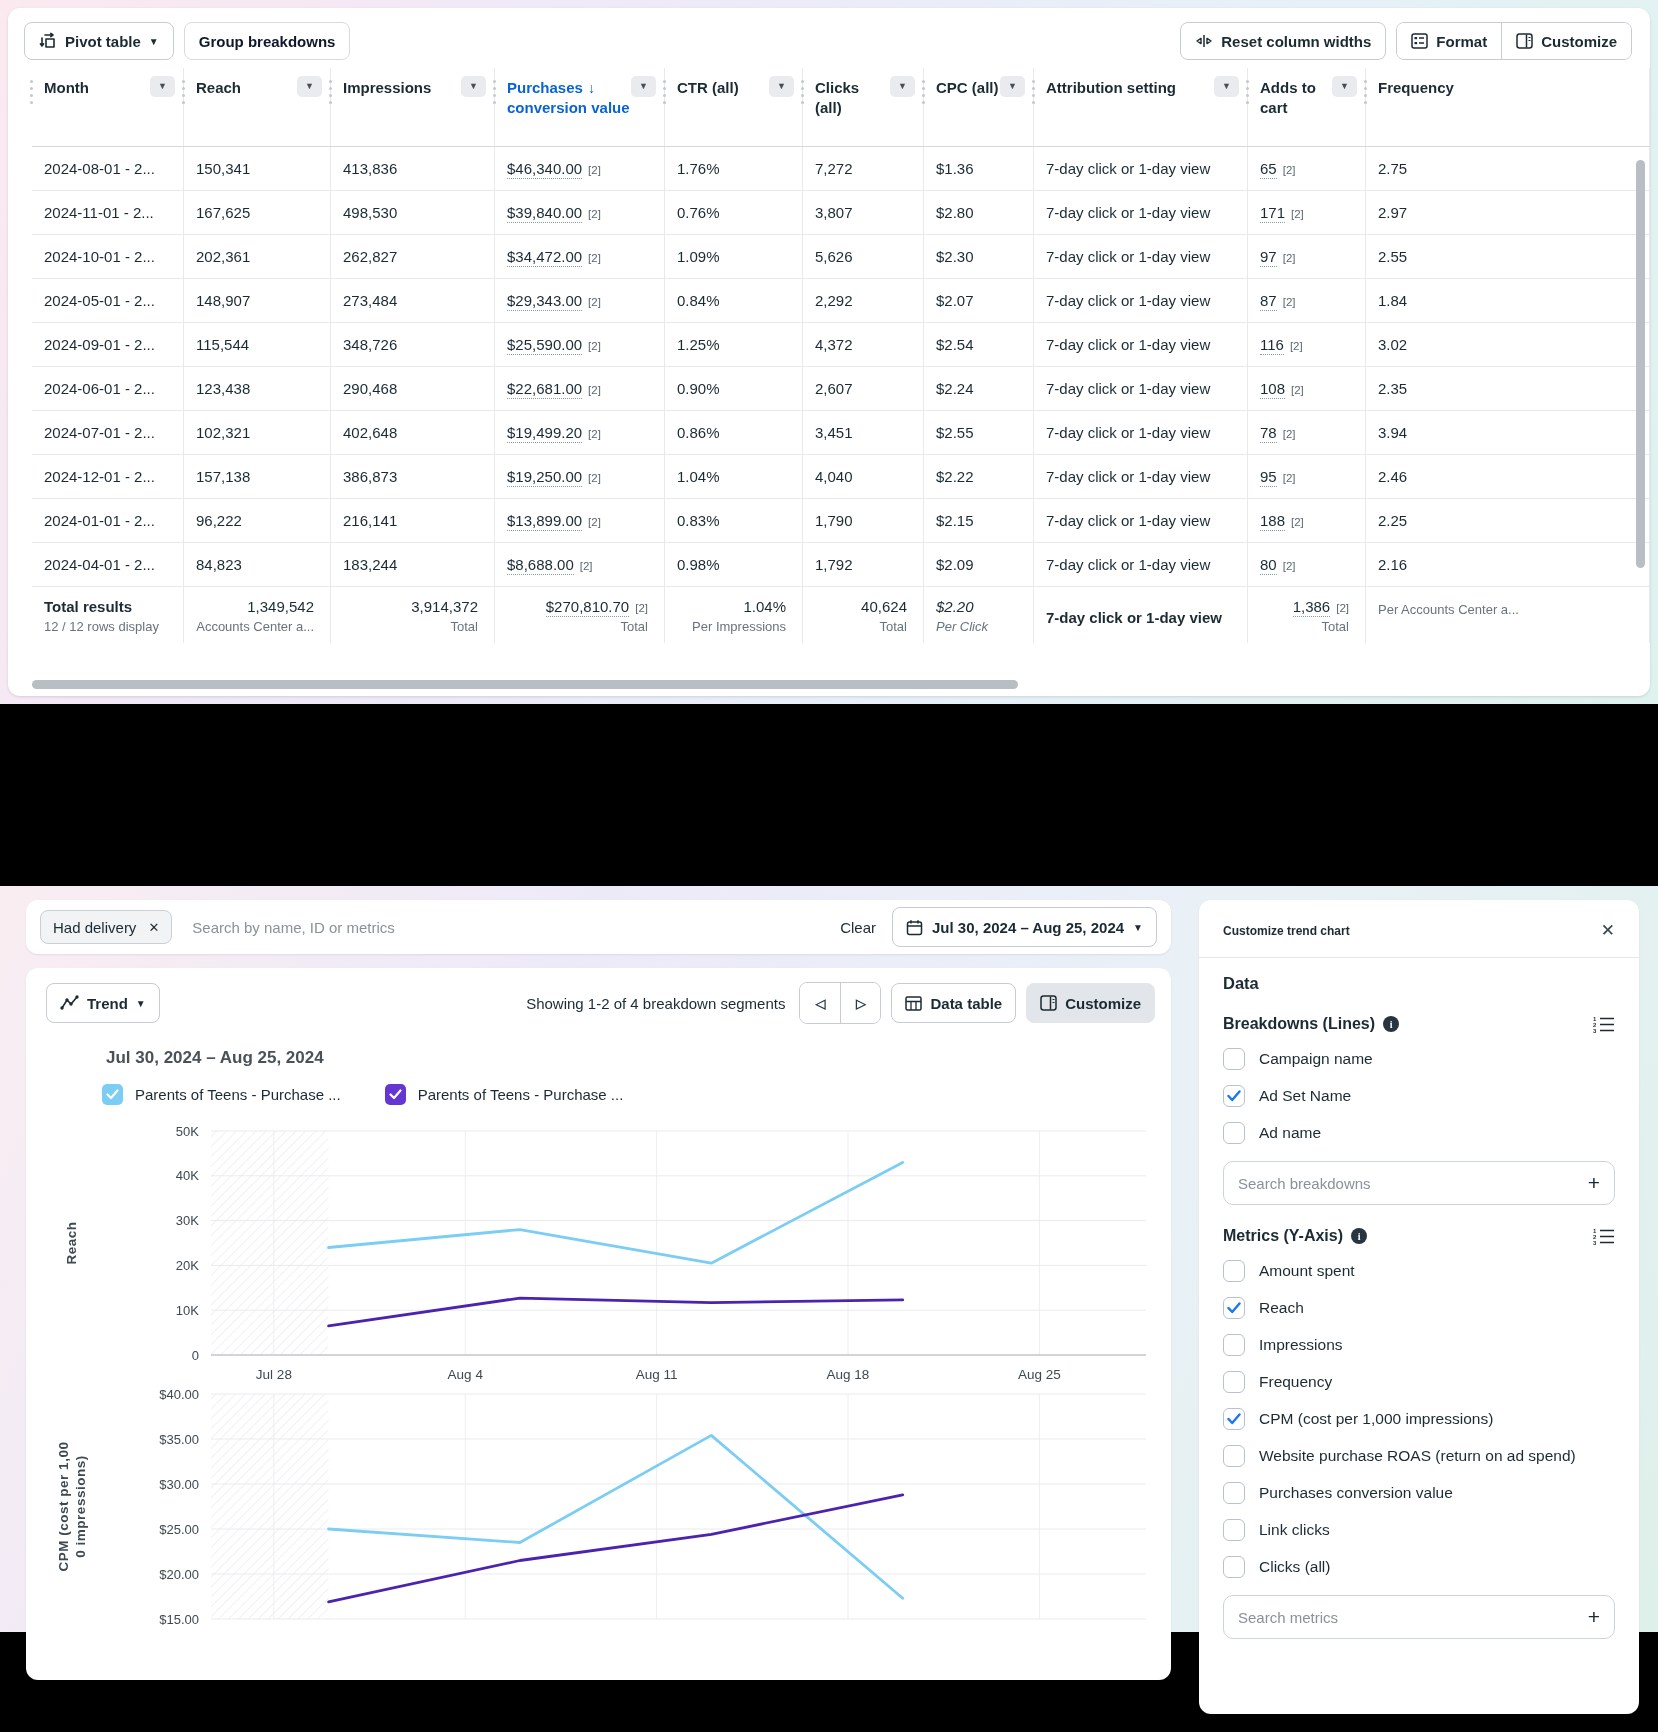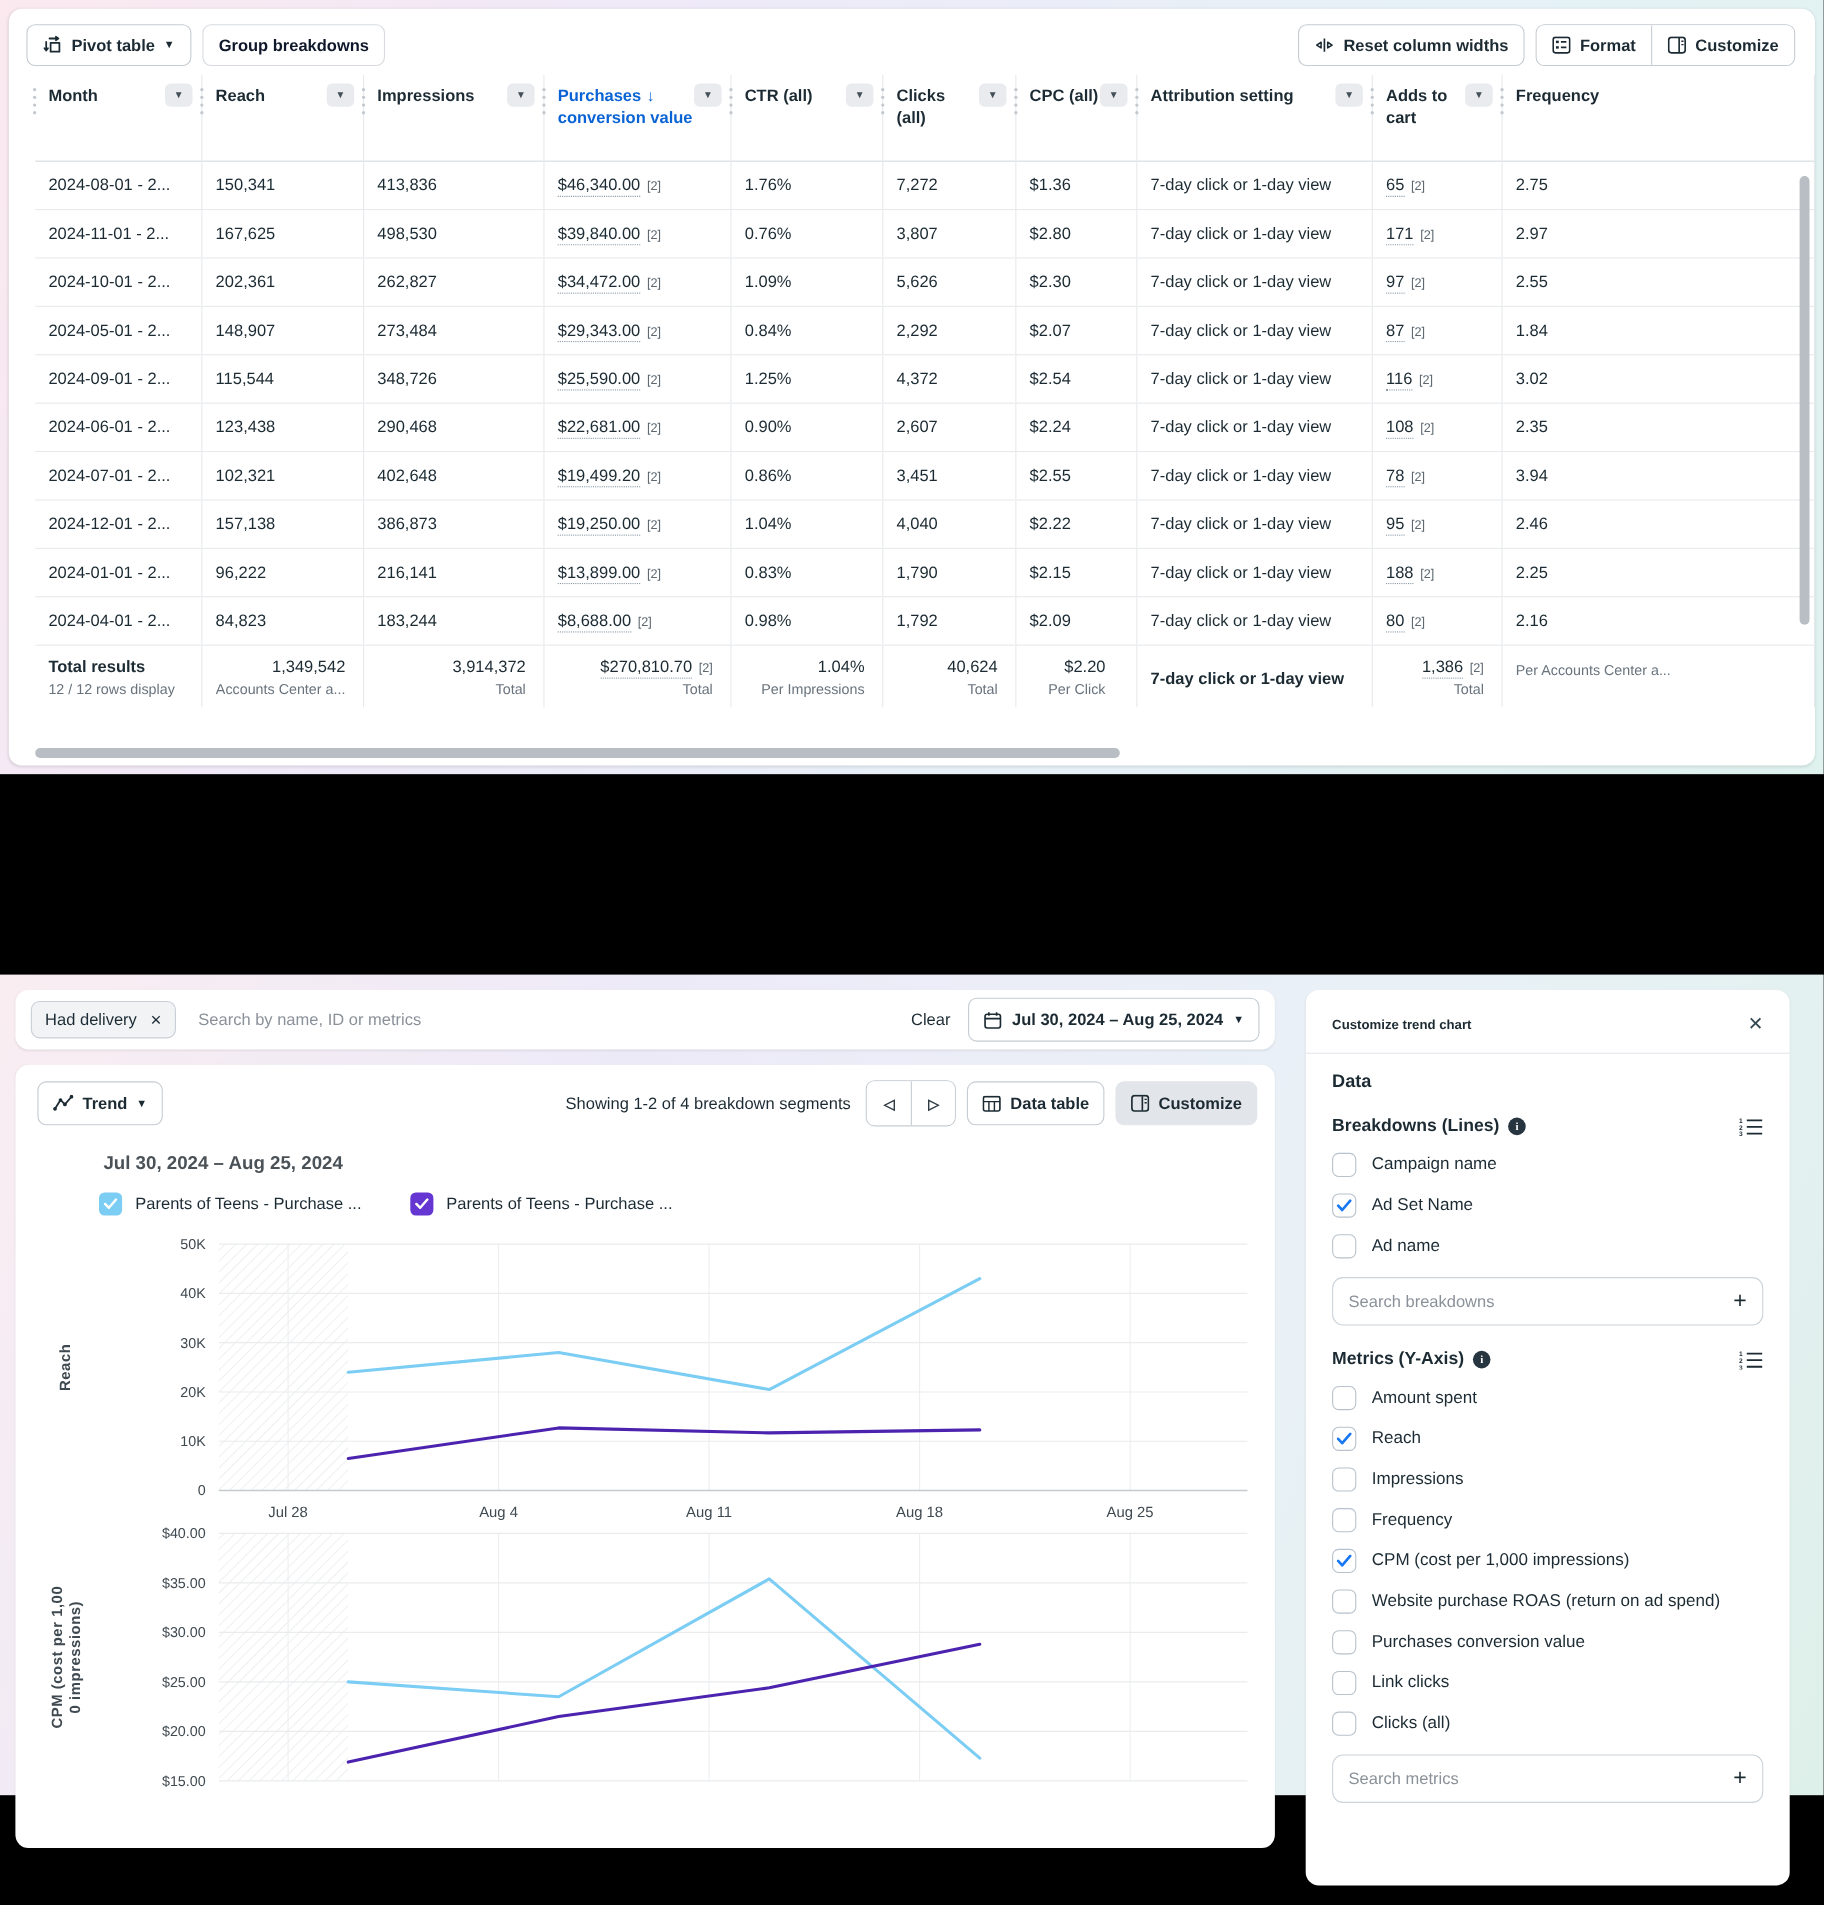--- a/index.html
+++ b/index.html
@@ -36,21 +36,21 @@
   .fn{font-size:11.5px;color:#5c6770;margin-left:6px}
   .total .td{padding-top:11px;padding-bottom:9px;border-right:1px solid #e7e9ec}
   .total{border-bottom:none}
   .tsub{display:block;font-size:13px;color:#68737d;margin-top:4px;font-weight:400}
   .scrollbar{position:absolute;background:#b9bec4;border-radius:6px}
 
   
   .black-band{height:182px;background:#000}
 
   
-  .bottom-wrap{height:746px;padding:14px 15px 0 14px;background:linear-gradient(115deg,#f9edf1 0%,#edeaf8 30%,#e9f1f6 65%,#def0ea 100%);display:flex;gap:28px;align-items:flex-start}
+  .bottom-wrap{height:746px;padding:14px 15px 0 26px;background:linear-gradient(115deg,#f9edf1 0%,#edeaf8 30%,#e9f1f6 65%,#def0ea 100%);display:flex;gap:28px;align-items:flex-start}
   .left-col{width:1145px}
   .filter-card{height:54px;display:flex;align-items:center;padding:0 14px;box-shadow:0 1px 2px rgba(0,0,0,.08)}
   .chip{display:inline-flex;align-items:center;gap:12px;height:34px;padding:0 12px;background:#f1f3f5;border:1px solid #c9cfd6;border-radius:8px;font-size:15px}
   .chip .x{font-size:13px;cursor:pointer}
   .search-free{border:none;outline:none;font-size:15px;flex:1;margin-left:20px;color:#ec4899;background:transparent}
   .search-free::placeholder{color:#8a9199}
   .clear-link{font-size:15px;margin-right:16px;cursor:pointer}
   .date-btn{height:40px;display:inline-flex;align-items:center;gap:9px;padding:0 13px;font-size:15px;font-weight:700}
 
   .chart-card{margin-top:14px;height:712px;padding:14px 0 0 20px;position:relative;box-shadow:0 1px 2px rgba(0,0,0,.08)}
@@ -266,21 +266,21 @@
             <div class="td">2.16</div>
           </div>
         </div>
       <div class="grid-row total" id="pivot-total">
           <div class="td" style="text-align: left;"><span style="font-weight: 700;">Total results</span><span class="tsub">12 / 12 rows display</span></div>
           <div class="td" style="text-align: right; padding-right: 16px;"><span>1,349,542</span><span class="tsub">Accounts Center a...</span></div>
           <div class="td" style="text-align: right; padding-right: 16px;"><span>3,914,372</span><span class="tsub">Total</span></div>
           <div class="td" style="text-align: right; padding-right: 16px;"><span class="dotted">$270,810.70</span><span class="fn">[2]</span><span class="tsub">Total</span></div>
           <div class="td" style="text-align: right; padding-right: 16px;"><span>1.04%</span><span class="tsub">Per Impressions</span></div>
           <div class="td" style="text-align: right; padding-right: 16px;"><span>40,624</span><span class="tsub">Total</span></div>
-          <div class="td" style="text-align: right; padding-right: 28px;"><span>$2.20</span><span class="tsub">Per Click</span></div>
+          <div class="td" style="text-align: left; padding-right: 28px; font-style: italic;"><span>$2.20</span><span class="tsub">Per Click</span></div>
           <div class="td" style="text-align: left; padding-top: 22px;"><span style="font-weight: 700;">7-day click or 1-day view</span></div>
           <div class="td" style="text-align: right; padding-right: 16px;"><span class="dotted">1,386</span><span class="fn">[2]</span><span class="tsub">Total</span></div>
           <div class="td" style="text-align: left;"><span></span><span class="tsub">Per Accounts Center a...</span></div>
         </div>
     </div>
 
     <div class="scrollbar" style="right:5px;top:152px;width:9px;height:408px"></div>
     <div class="scrollbar" style="left:24px;bottom:7px;width:986px;height:9px"></div>
   </div>
 </div>

